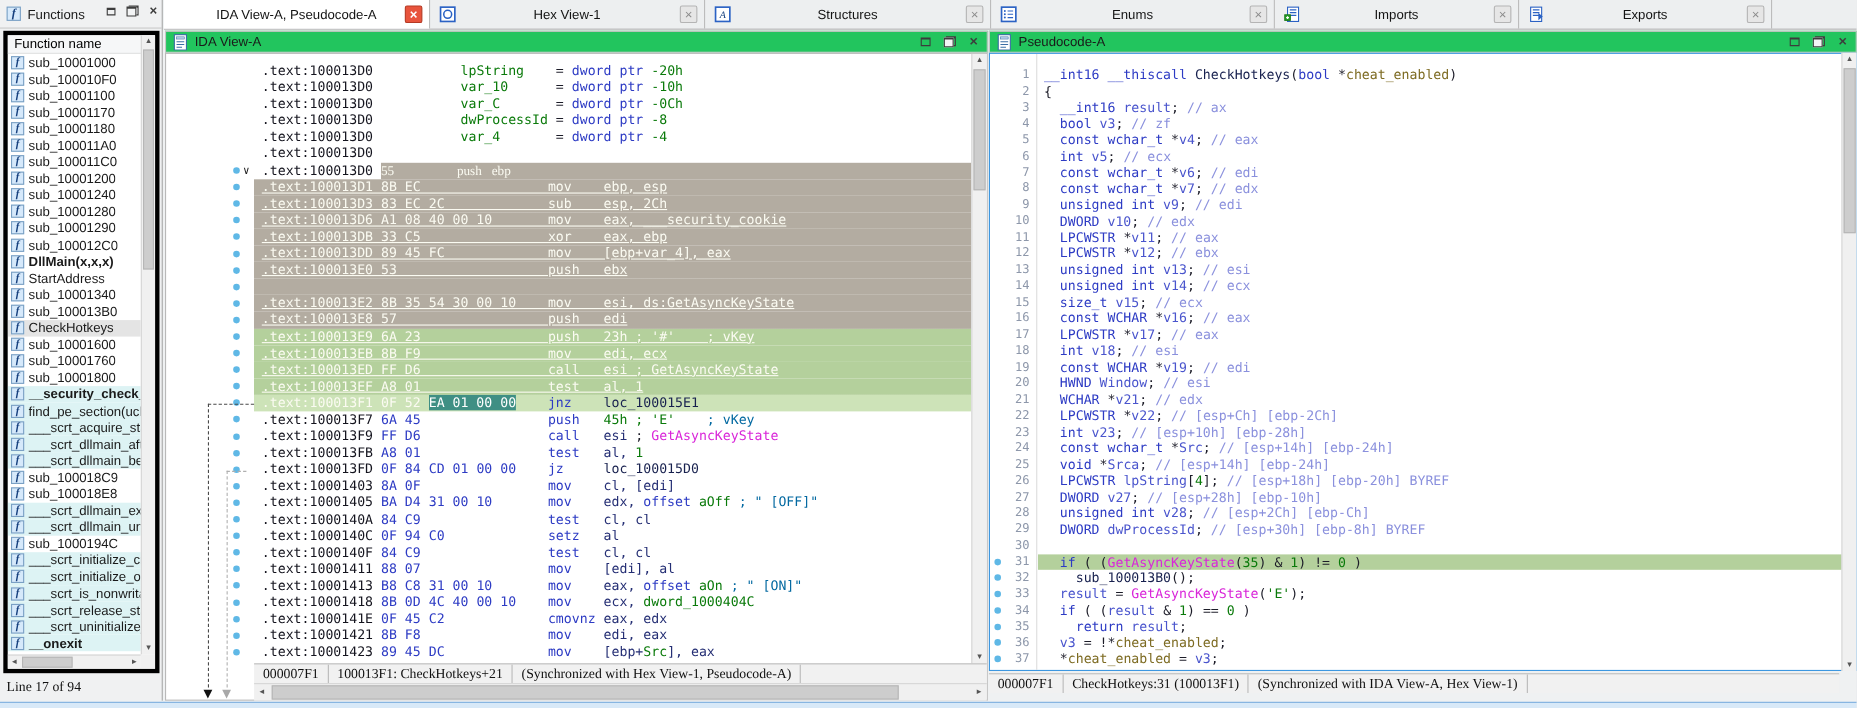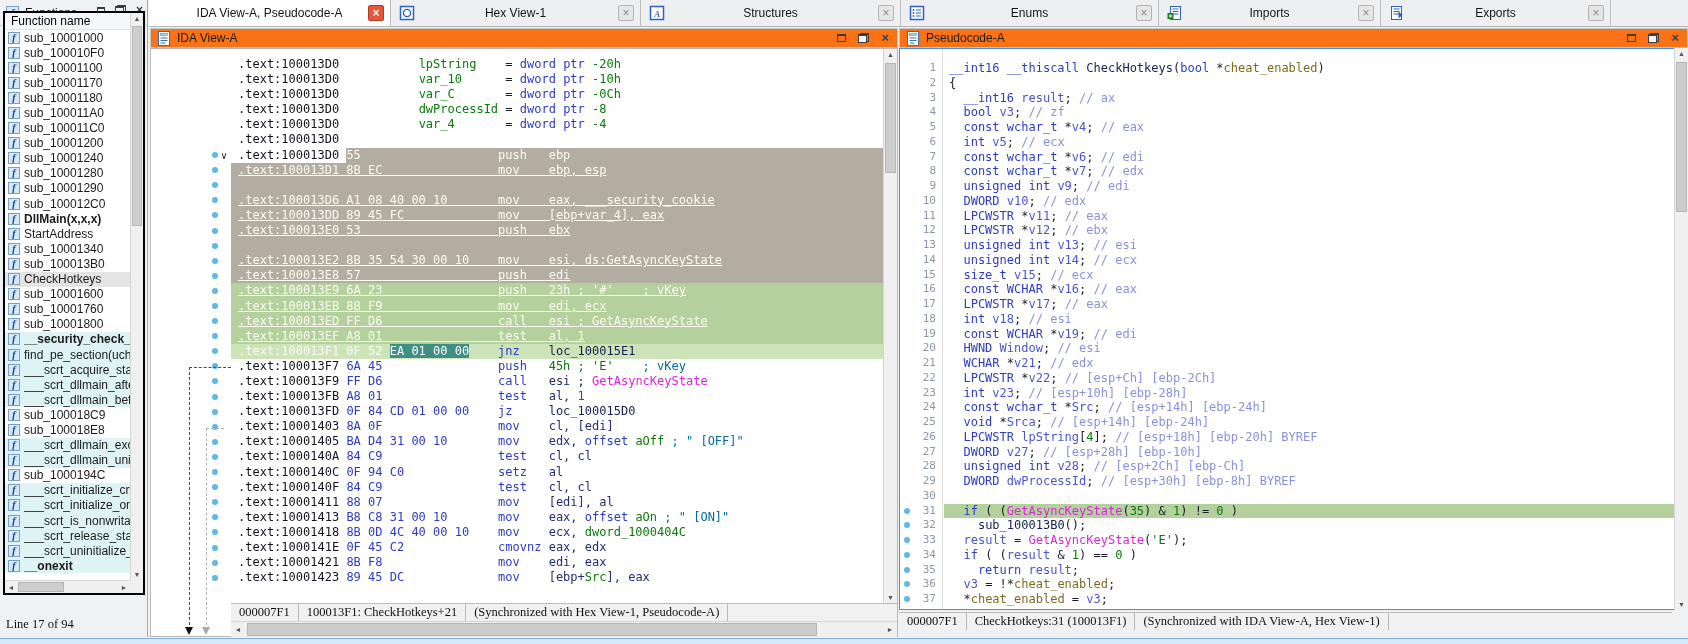--- a/index.html
+++ b/index.html
@@ -4,21 +4,21 @@
 <style>
   html,body{margin:0;padding:0;background:#e4e6e8;}
   *{box-sizing:border-box;}
   #root{position:relative;width:1688px;height:644px;background:#eff1f2;font-family:"Liberation Sans",sans-serif;font-size:12px;color:#1a1a1a;overflow:hidden;}
 
   
   #fn-pane{position:absolute;left:0;top:0;width:148px;height:637px;background:#f0f1f2;border-right:1px solid #a9a9a9;}
   #fn-title{position:relative;height:26px;display:flex;align-items:center;gap:6px;padding-left:6px;border-bottom:1px solid #c9c9c9;}
   .ficon{display:inline-block;width:13px;height:13px;background:#d6e9fb;border:1px solid #7aa0c4;color:#16407e;font-family:"Liberation Serif",serif;font-style:italic;font-weight:bold;font-size:11px;line-height:11px;text-align:center;flex:none;}
   #fn-title .wbtns{position:absolute;right:4px;top:5px;display:flex;gap:10px;}
-  #fn-list{position:absolute;left:3px;top:11px;width:142px;height:584px;background:#fff;border:2px solid #000000;overflow:hidden;}
+  #fn-list{position:absolute;left:3px;top:28px;width:142px;height:584px;background:#fff;border:4px solid #000000;overflow:hidden;}
   #fn-header{height:17px;line-height:17px;padding-left:6px;background:#f6f7f8;border-bottom:1px solid #e2e2e2;color:#000;}
   #fn-rows{position:absolute;left:0;top:17px;right:13px;bottom:13px;overflow:hidden;}
   .frow{height:15.1px;display:flex;align-items:center;gap:4px;padding-left:3px;white-space:nowrap;overflow:hidden;}
   .frow .ficon{width:12px;height:12px;font-size:10px;line-height:10px;}
   .frow.lib{background:var(--library-function-row);}
   .frow.sel{background:var(--selected-row);}
   .frow.b .fname{font-weight:bold;}
   .fname{overflow:hidden;white-space:nowrap;}
   #fn-vscroll{position:absolute;right:0;top:0;width:13px;bottom:13px;background:#f0f0f0;border-left:1px solid #d5d5d5;}
   #fn-hscroll{position:absolute;left:0;bottom:0;right:13px;height:13px;background:#f0f0f0;border-top:1px solid #d5d5d5;}
@@ -38,42 +38,42 @@
   .tab:nth-child(4){width:258px;}
   .tab:nth-child(5){width:222px;}
   .tab:nth-child(6){width:230px;}
   .tab.active{background:#ffffff;}
   .tab .ticon{position:absolute;left:8px;top:5px;width:16px;height:16px;}
   .tclose{position:absolute;right:6px;top:5px;width:16px;height:16px;line-height:14px;text-align:center;font-size:12px;border-radius:2px;}
   .tclose.gray{background:#e6e6e6;border:1px solid #b4b4b4;color:#8a8a8a;}
   .tclose.red{background:var(--active-close-red);border:1px solid #b53a24;color:#fff;font-weight:bold;}
 
   
-  .ptitle{position:relative;height:20px;background:#f97316;border:1px solid #c6c6c6;display:flex;align-items:center;gap:6px;padding-left:6px;}
+  .ptitle{position:relative;height:20px;background:#22c55e;border:1px solid #c6c6c6;display:flex;align-items:center;gap:6px;padding-left:6px;}
   .wbtns{display:flex;gap:12px;align-items:center;}
   .ptitle .wbtns{position:absolute;right:8px;top:4px;}
   .ico-max{width:9px;height:8px;border:1px solid #3c3c3c;border-top-width:2px;display:inline-block;}
   .ico-float{position:relative;width:11px;height:10px;display:inline-block;}
   .ico-float:before{content:"";position:absolute;right:0;top:0;width:7px;height:6px;border:1px solid #3c3c3c;border-top-width:2px;}
   .ico-float:after{content:"";position:absolute;left:0;bottom:0;width:7px;height:6px;border:1px solid #3c3c3c;border-top-width:2px;background:#f3f4f5;}
   .ico-x{font-size:13px;font-weight:bold;color:#3c3c3c;line-height:10px;display:inline-block;}
   .small .ico-max{width:8px;height:7px;}
   .small .ico-x{font-size:12px;}
 
   
   #ida-pane{position:absolute;left:150px;top:28px;width:748px;height:609px;}
   #ida-body{position:absolute;left:0;top:20px;right:0;bottom:0;background:#fff;border:1px solid #b9b9b9;}
   #ida-text{position:absolute;left:0;top:0;width:732px;height:554px;overflow:hidden;padding-top:8px;}
   .arow{position:relative;height:15.1px;line-height:15.1px;white-space:pre;font-family:"DejaVu Sans Mono",monospace;font-size:12px;padding-left:87px;}
   .arow.g{background:linear-gradient(90deg,transparent 80px,var(--selection-gray) 80px);}
   .arow.g7{background:linear-gradient(90deg,transparent 195px,var(--selection-gray) 195px);}
   .arow.gr{background:linear-gradient(90deg,transparent 80px,var(--selection-green) 80px);}
   .arow.cur{background:linear-gradient(90deg,transparent 80px,var(--current-line-green) 80px);}
   .arow.g span,.arow.gr span{color:#fbfbf2;text-decoration:underline;}
-  .arow.g7 span.wt{color:#fbfbf2;}
+  .arow.g7 span.wt{color:#fbfbf2;font-family:Liberation Serif, serif;}
   .dot{position:absolute;width:6px;height:6px;border-radius:50%;background:var(--breakpoint-dot-blue);left:61px;top:4.5px;}
   .clps{position:absolute;left:70px;top:0;color:#1a1a1a;font-size:10px;}
   
   .a{color:#14141e;margin-top:21px;} .by{color:#2d3bc4;} .mn{color:#2d3bc4;} .kw{color:#2d3bc4;} .cm{color:#0369a1;}
   .rg{color:#242e74;} .nm{color:#0a7a0a;} .gn{color:#0a7a0a;} .im{color:#d926d9;} .lc{color:#17204e;}
   .pt{color:#1c1c28;} .wt{color:#fbfbf2;}
   .selb{background:var(--byte-selection-teal);color:#ffffff;}
   #dash1v{position:absolute;left:38px;top:318px;height:258px;border-left:1px dashed #4a4a4a;}
   #dash1h{position:absolute;left:38px;top:318px;width:42px;height:0;border-top:1px dashed #4a4a4a;}
   #dash2v{position:absolute;left:55px;top:379px;height:197px;border-left:1px dashed #b0b0b0;}
@@ -373,22 +373,23 @@
     <div id="ida-body">
       <div id="ida-text">
           <div class="arow"><span class="a">.text:100013D0           </span><span class="gn">lpString    </span><span class="pt">= </span><span class="kw">dword ptr </span><span class="nm">-20h</span></div>
           <div class="arow"><span class="a">.text:100013D0           </span><span class="gn">var_10      </span><span class="pt">= </span><span class="kw">dword ptr </span><span class="nm">-10h</span></div>
           <div class="arow"><span class="a">.text:100013D0           </span><span class="gn">var_C       </span><span class="pt">= </span><span class="kw">dword ptr </span><span class="nm">-0Ch</span></div>
           <div class="arow"><span class="a">.text:100013D0           </span><span class="gn">dwProcessId </span><span class="pt">= </span><span class="kw">dword ptr </span><span class="nm">-8</span></div>
           <div class="arow"><span class="a">.text:100013D0           </span><span class="gn">var_4       </span><span class="pt">= </span><span class="kw">dword ptr </span><span class="nm">-4</span></div>
           <div class="arow"><span class="a">.text:100013D0</span></div>
           <div class="arow g7"><i class="dot"></i><i class="clps">∨</i><span class="a">.text:100013D0 </span><span class="wt">55                   push   ebp</span></div>
           <div class="arow g"><i class="dot"></i><span class="wt">.text:100013D1 8B EC                mov    ebp, esp</span></div>
-          <div class="arow g"><i class="dot"></i></div>
+          <div class="arow g"><i class="dot"></i><span class="wt">.text:100013D3 83 EC 2C             sub    esp, 2Ch</span></div>
           <div class="arow g"><i class="dot"></i><span class="wt">.text:100013D6 A1 08 40 00 10       mov    eax, ___security_cookie</span></div>
+          <div class="arow g"><i class="dot"></i><span class="wt">.text:100013DB 33 C5                xor    eax, ebp</span></div>
           <div class="arow g"><i class="dot"></i><span class="wt">.text:100013DD 89 45 FC             mov    [ebp+var_4], eax</span></div>
           <div class="arow g"><i class="dot"></i><span class="wt">.text:100013E0 53                   push   ebx</span></div>
           <div class="arow g"><i class="dot"></i></div>
           <div class="arow g"><i class="dot"></i><span class="wt">.text:100013E2 8B 35 54 30 00 10    mov    esi, ds:GetAsyncKeyState</span></div>
           <div class="arow g"><i class="dot"></i><span class="wt">.text:100013E8 57                   push   edi</span></div>
           <div class="arow gr"><i class="dot"></i><span class="wt">.text:100013E9 6A 23                push   23h ; '#'    ; vKey</span></div>
           <div class="arow gr"><i class="dot"></i><span class="wt">.text:100013EB 8B F9                mov    edi, ecx</span></div>
           <div class="arow gr"><i class="dot"></i><span class="wt">.text:100013ED FF D6                call   esi ; GetAsyncKeyState</span></div>
           <div class="arow gr"><i class="dot"></i><span class="wt">.text:100013EF A8 01                test   al, 1</span></div>
           <div class="arow cur"><i class="dot"></i><span class="wt">.text:100013F1 0F 52 </span><span class="selb">EA 01 00 00</span><span>    </span><span class="mn">jnz</span><span>    </span><span class="lc">loc_100015E1</span></div>

